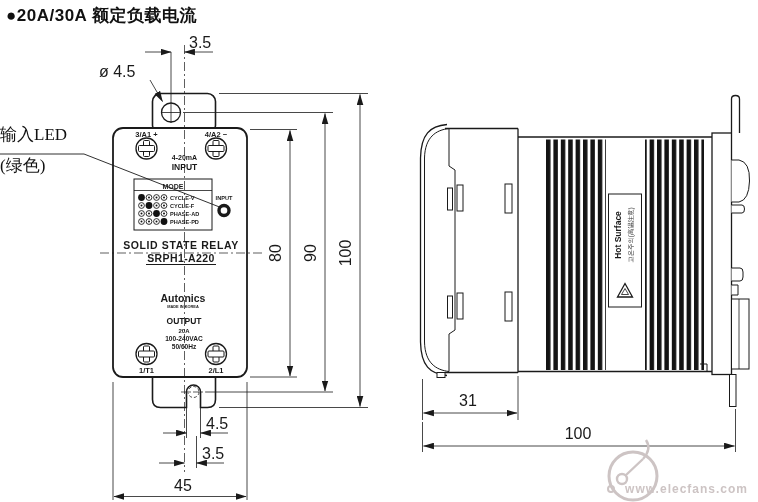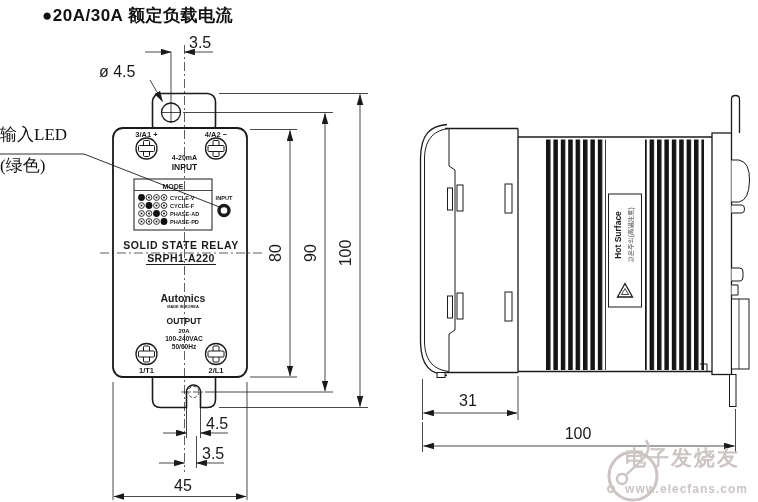--- a/index.html
+++ b/index.html
@@ -1,20 +1,20 @@
 <!DOCTYPE html>
 <html><head>
 <meta charset="utf-8">
 <style>
   html,body{margin:0;padding:0;background:#fff;}
   #stage{position:relative;width:758px;height:502px;background:#fff;overflow:hidden;
          font-family:"Liberation Sans",sans-serif;color:#111;}
   #stage > svg{position:absolute;left:0;top:0;}
   .page-title{position:absolute;left:6px;top:4px;font-size:17px;font-weight:bold;
-              letter-spacing:.5px;white-space:nowrap;margin-left:36px;}
+              letter-spacing:.5px;white-space:nowrap;}
   .led-note{position:absolute;left:0;top:126px;font-family:"Liberation Serif",serif;
             font-size:17px;line-height:1.0;}
   .led-note .l2{margin-top:14px;}
   .wm{position:absolute;right:10px;bottom:6px;text-align:left;}
   .wm-name{font-size:21px;font-weight:bold;letter-spacing:2px;}
   .wm-url{font-size:12px;font-weight:bold;letter-spacing:1px;margin-top:10px;text-align:right;}
   
   .ln{fill:none;stroke:#1a1a1a;}
   .lf{fill:#fff;stroke:#1a1a1a;}
   .w08{stroke-width:.8}.w10{stroke-width:1}.w13{stroke-width:1.3}.w16{stroke-width:1.6}.w18{stroke-width:1.8}
@@ -277,17 +277,16 @@
   </svg>
 
   <div class="page-title">●20A/30A 额定负载电流</div>
 
   <div class="led-note">
     <div>输入LED</div>
     <div class="l2">(绿色)</div>
   </div>
 
   <div class="wm" style="color:#cdc4c4;">
-    <div class="wm-name">电子发烧友</div>
     <div class="wm-url">www.elecfans.com</div>
   </div>
 
 </div>
 
 </body></html>

